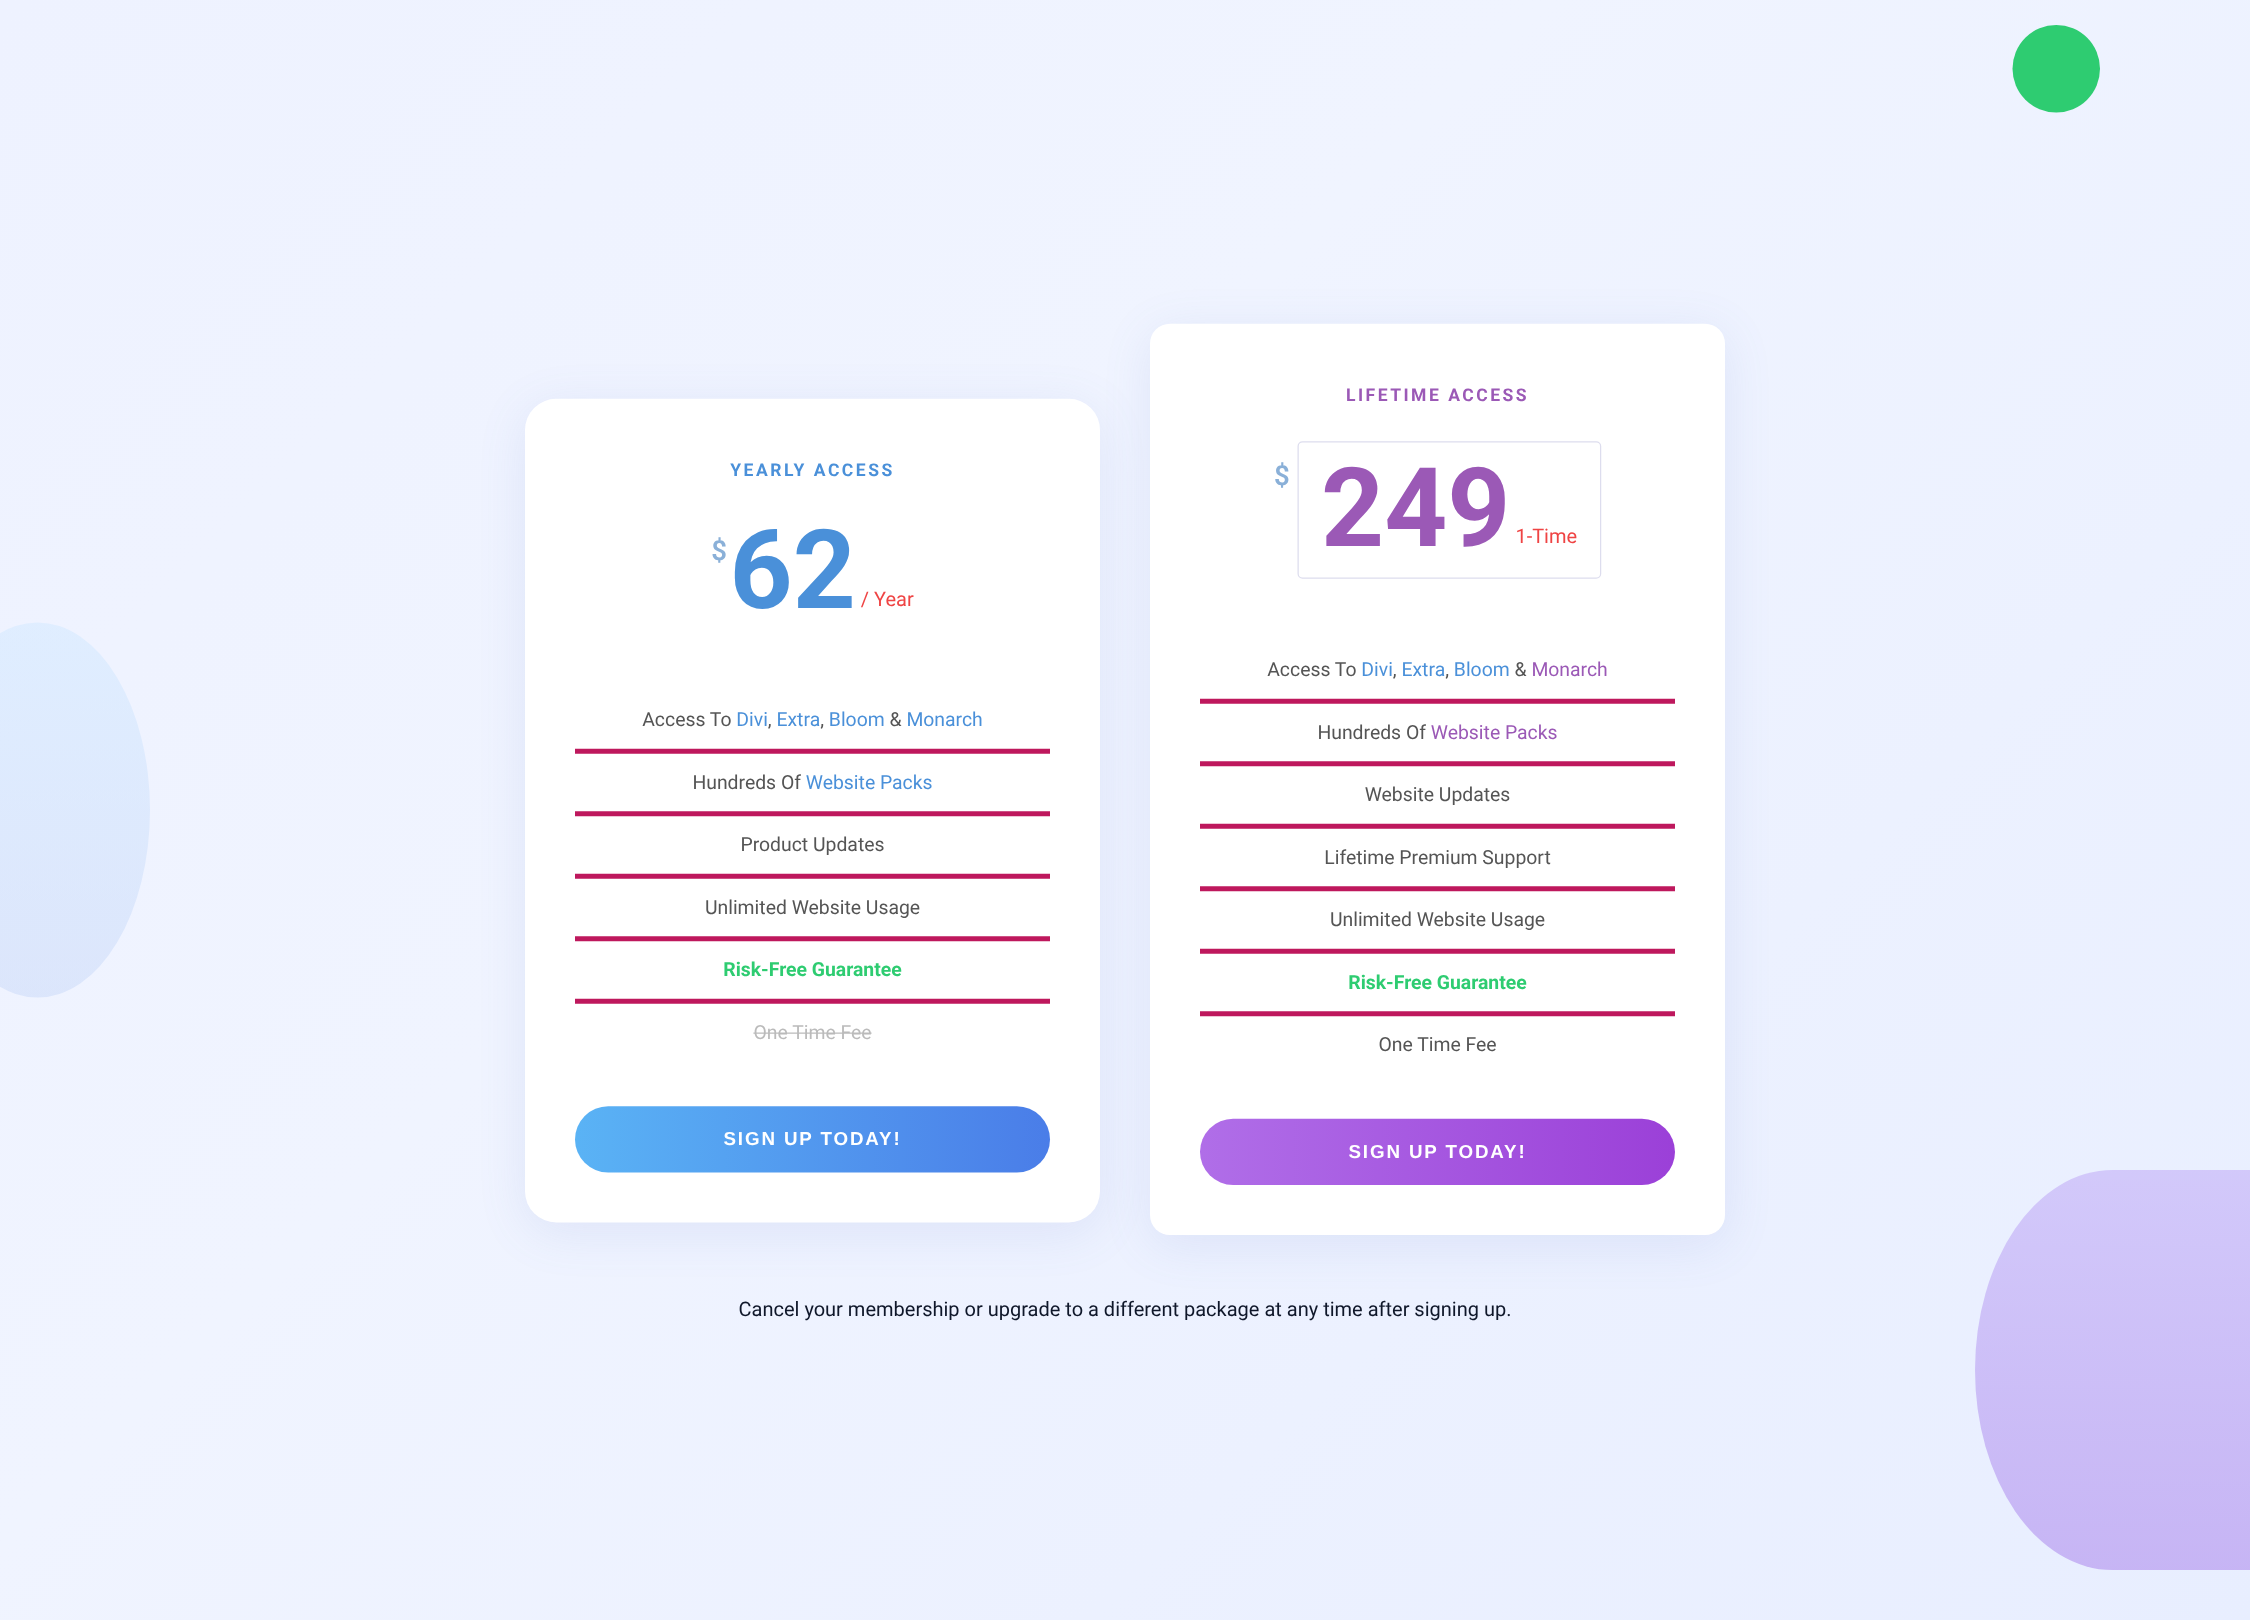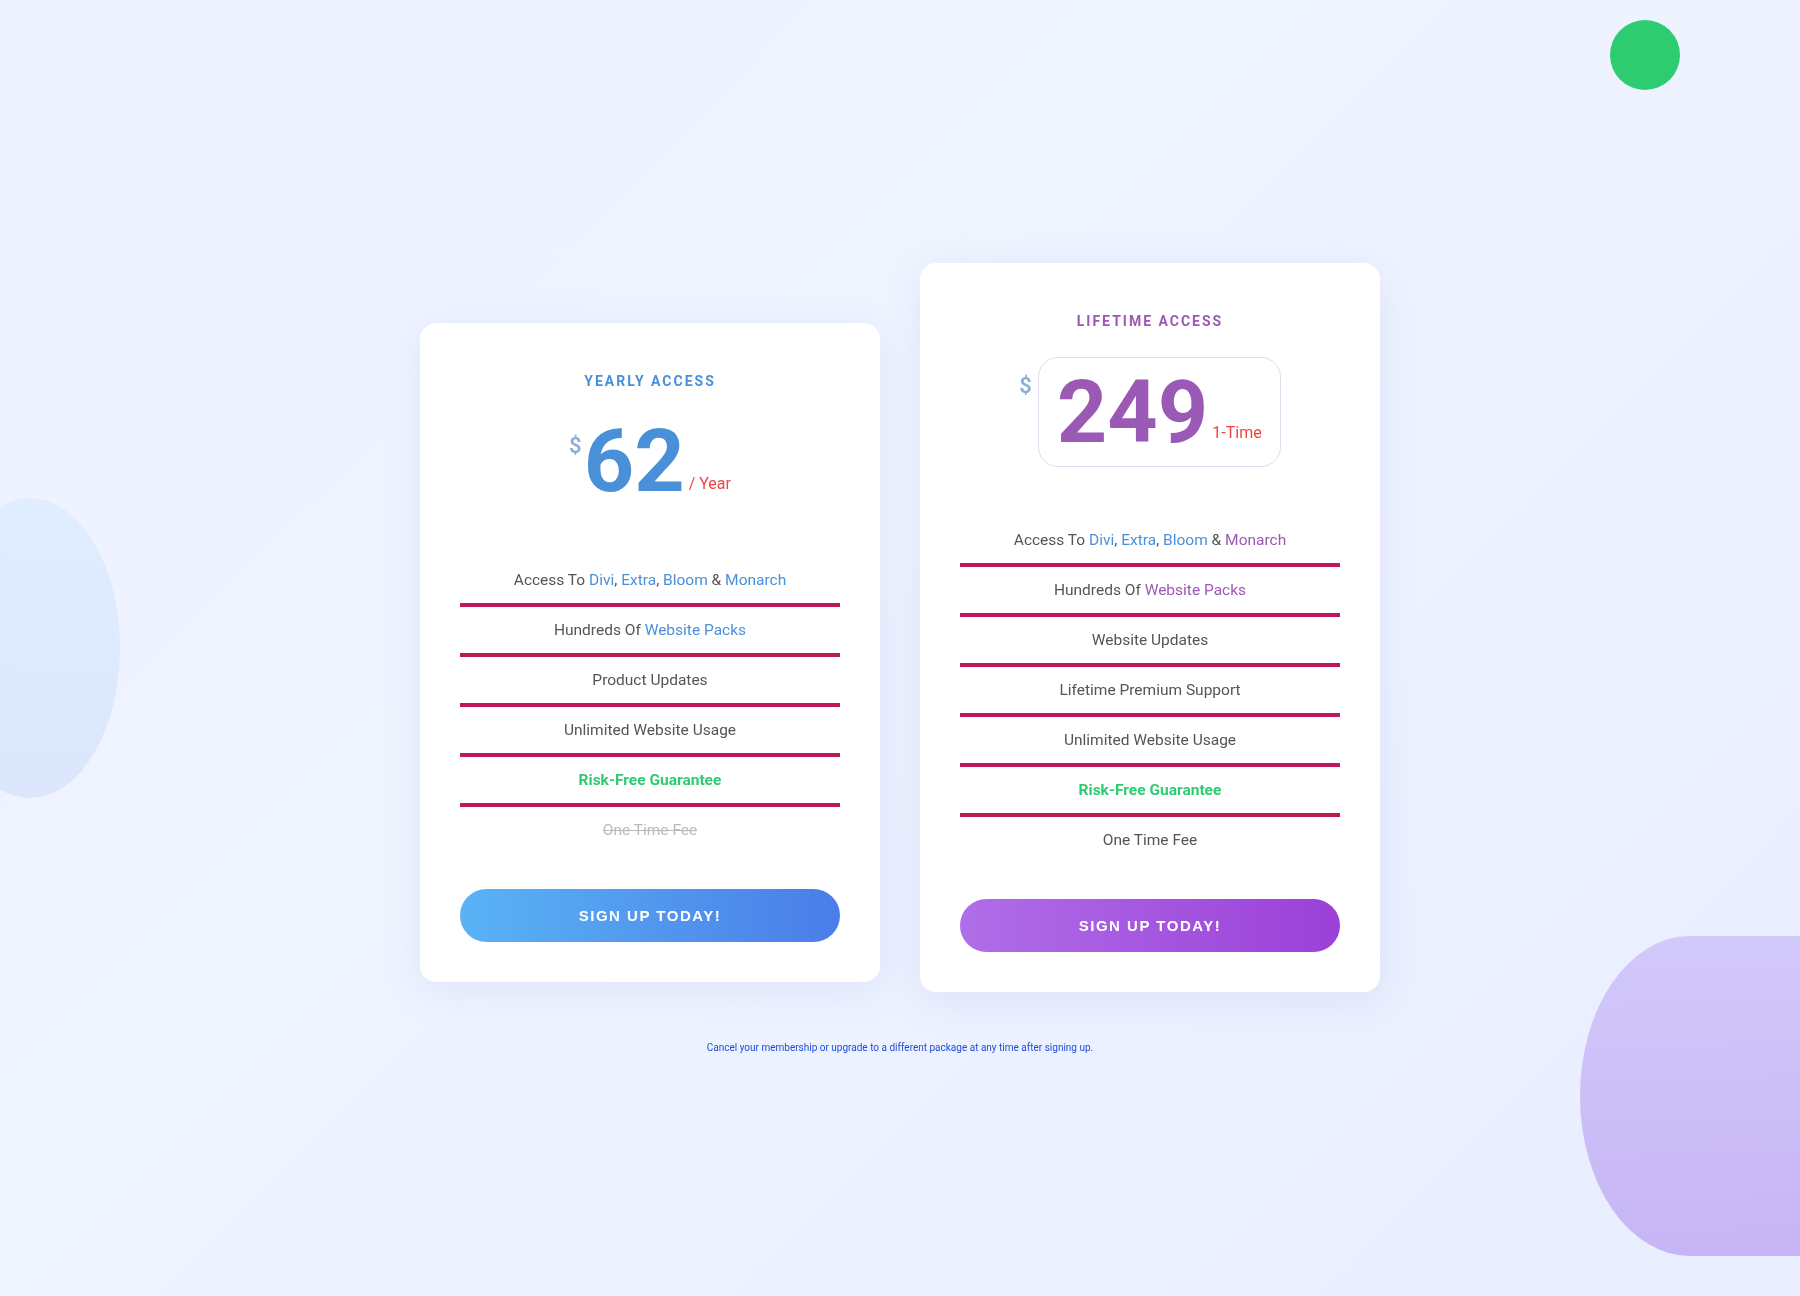--- a/index.html
+++ b/index.html
@@ -63,20 +63,21 @@
       background: #ffffff;
       border-radius: 16px;
       padding: 50px 40px 40px;
       box-shadow: 0 8px 40px rgba(100, 120, 200, 0.12);
       text-align: center;
       width: 460px;
     }
 
     .pricing-card.yearly {
       margin-top: 60px;
+      border-radius: 25px;
     }
 
     .pricing-card.lifetime {
       margin-top: 0;
     }
 
     
     .access-label {
       font-size: 14px;
       font-weight: 700;
@@ -127,21 +128,21 @@
     .price-period {
       font-size: 16px;
       color: #ef4444;
       align-self: flex-end;
       margin-bottom: 14px;
       margin-left: 4px;
     }
 
     .price-box {
       border: 1.5px solid #dde;
-      border-radius: 20px;
+      border-radius: 4px;
       padding: 10px 18px;
       display: flex;
       align-items: flex-start;
       margin-left: 4px;
     }
 
     
     .features-list {
       list-style: none;
       margin-bottom: 36px;
@@ -195,22 +196,22 @@
     .signup-btn.yearly-btn {
       background: linear-gradient(90deg, #5ab3f5 0%, #4a7de8 100%);
     }
 
     .signup-btn.lifetime-btn {
       background: linear-gradient(90deg, #b06ee8 0%, #9b40d8 100%);
     }
 
     
     .footer-note {
-      font-size: 10px;
-      color: #1d4ed8;
+      font-size: 16px;
+      color: #0f172a;
       text-align: center;
       margin-top: 10px;
       z-index: 1;
       padding-bottom: 20px;
     }
   </style>
 </head>
 <body>
 
 <div class="bg-circle-green"></div>

